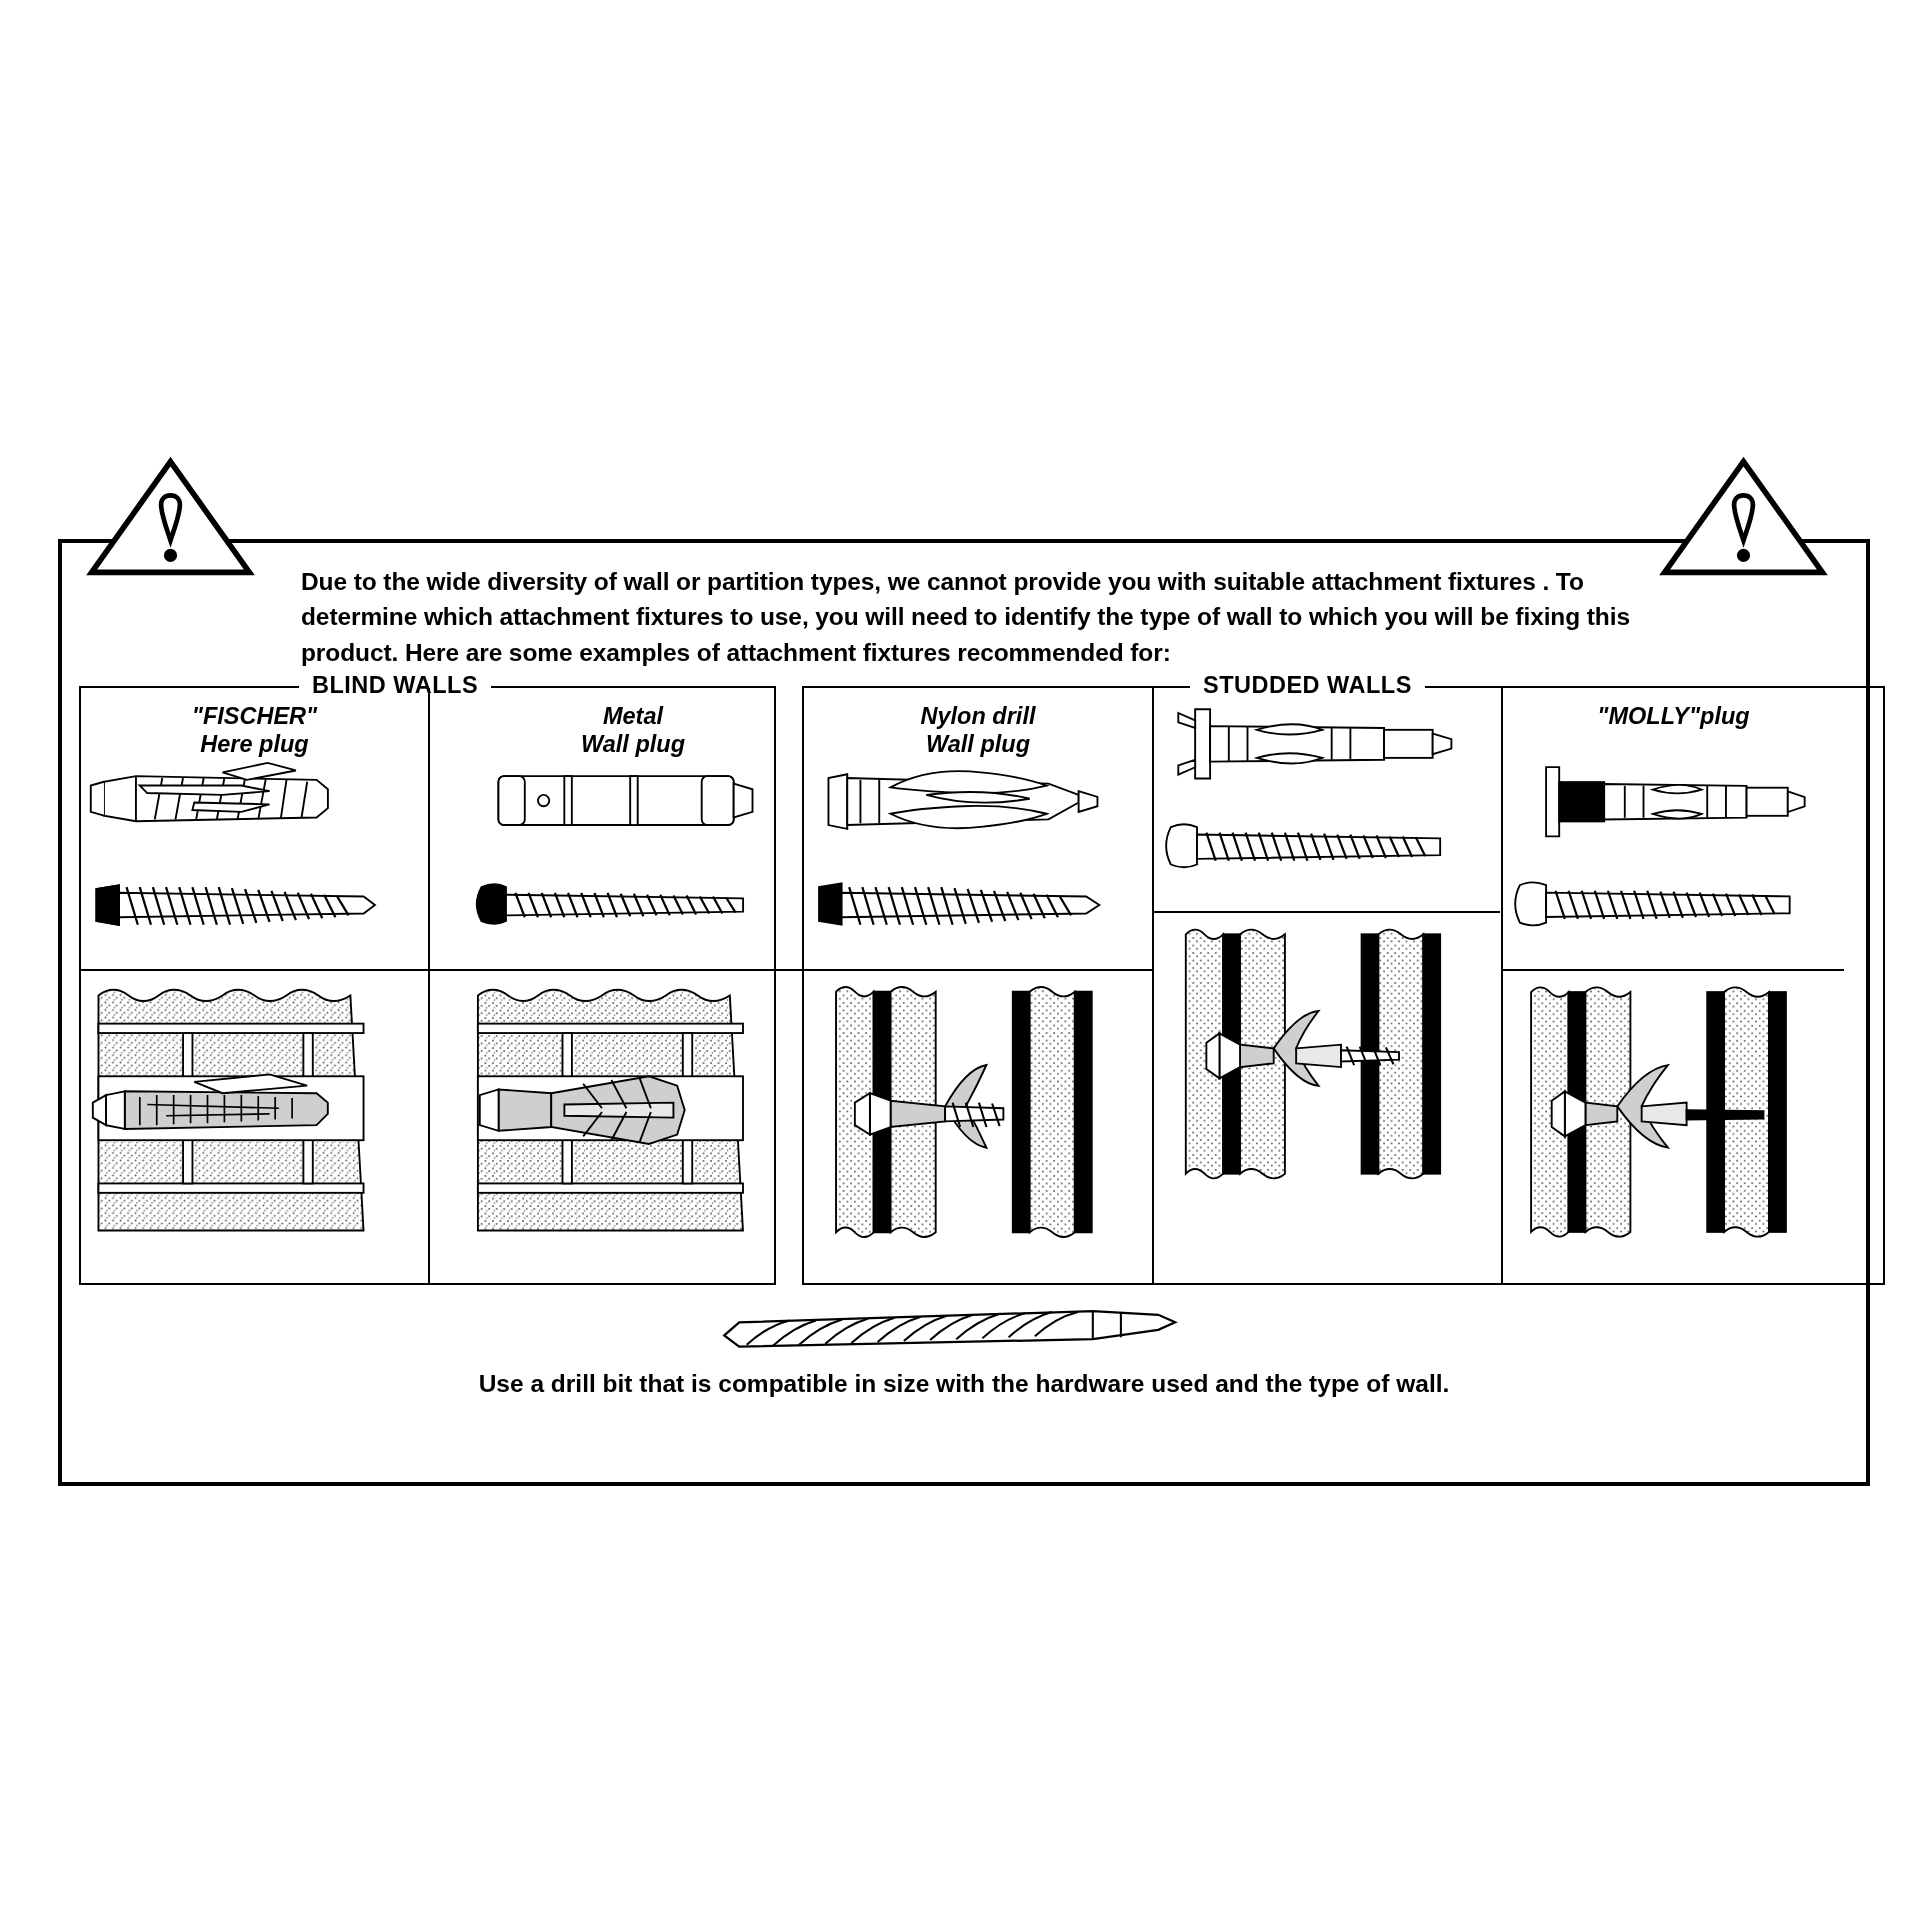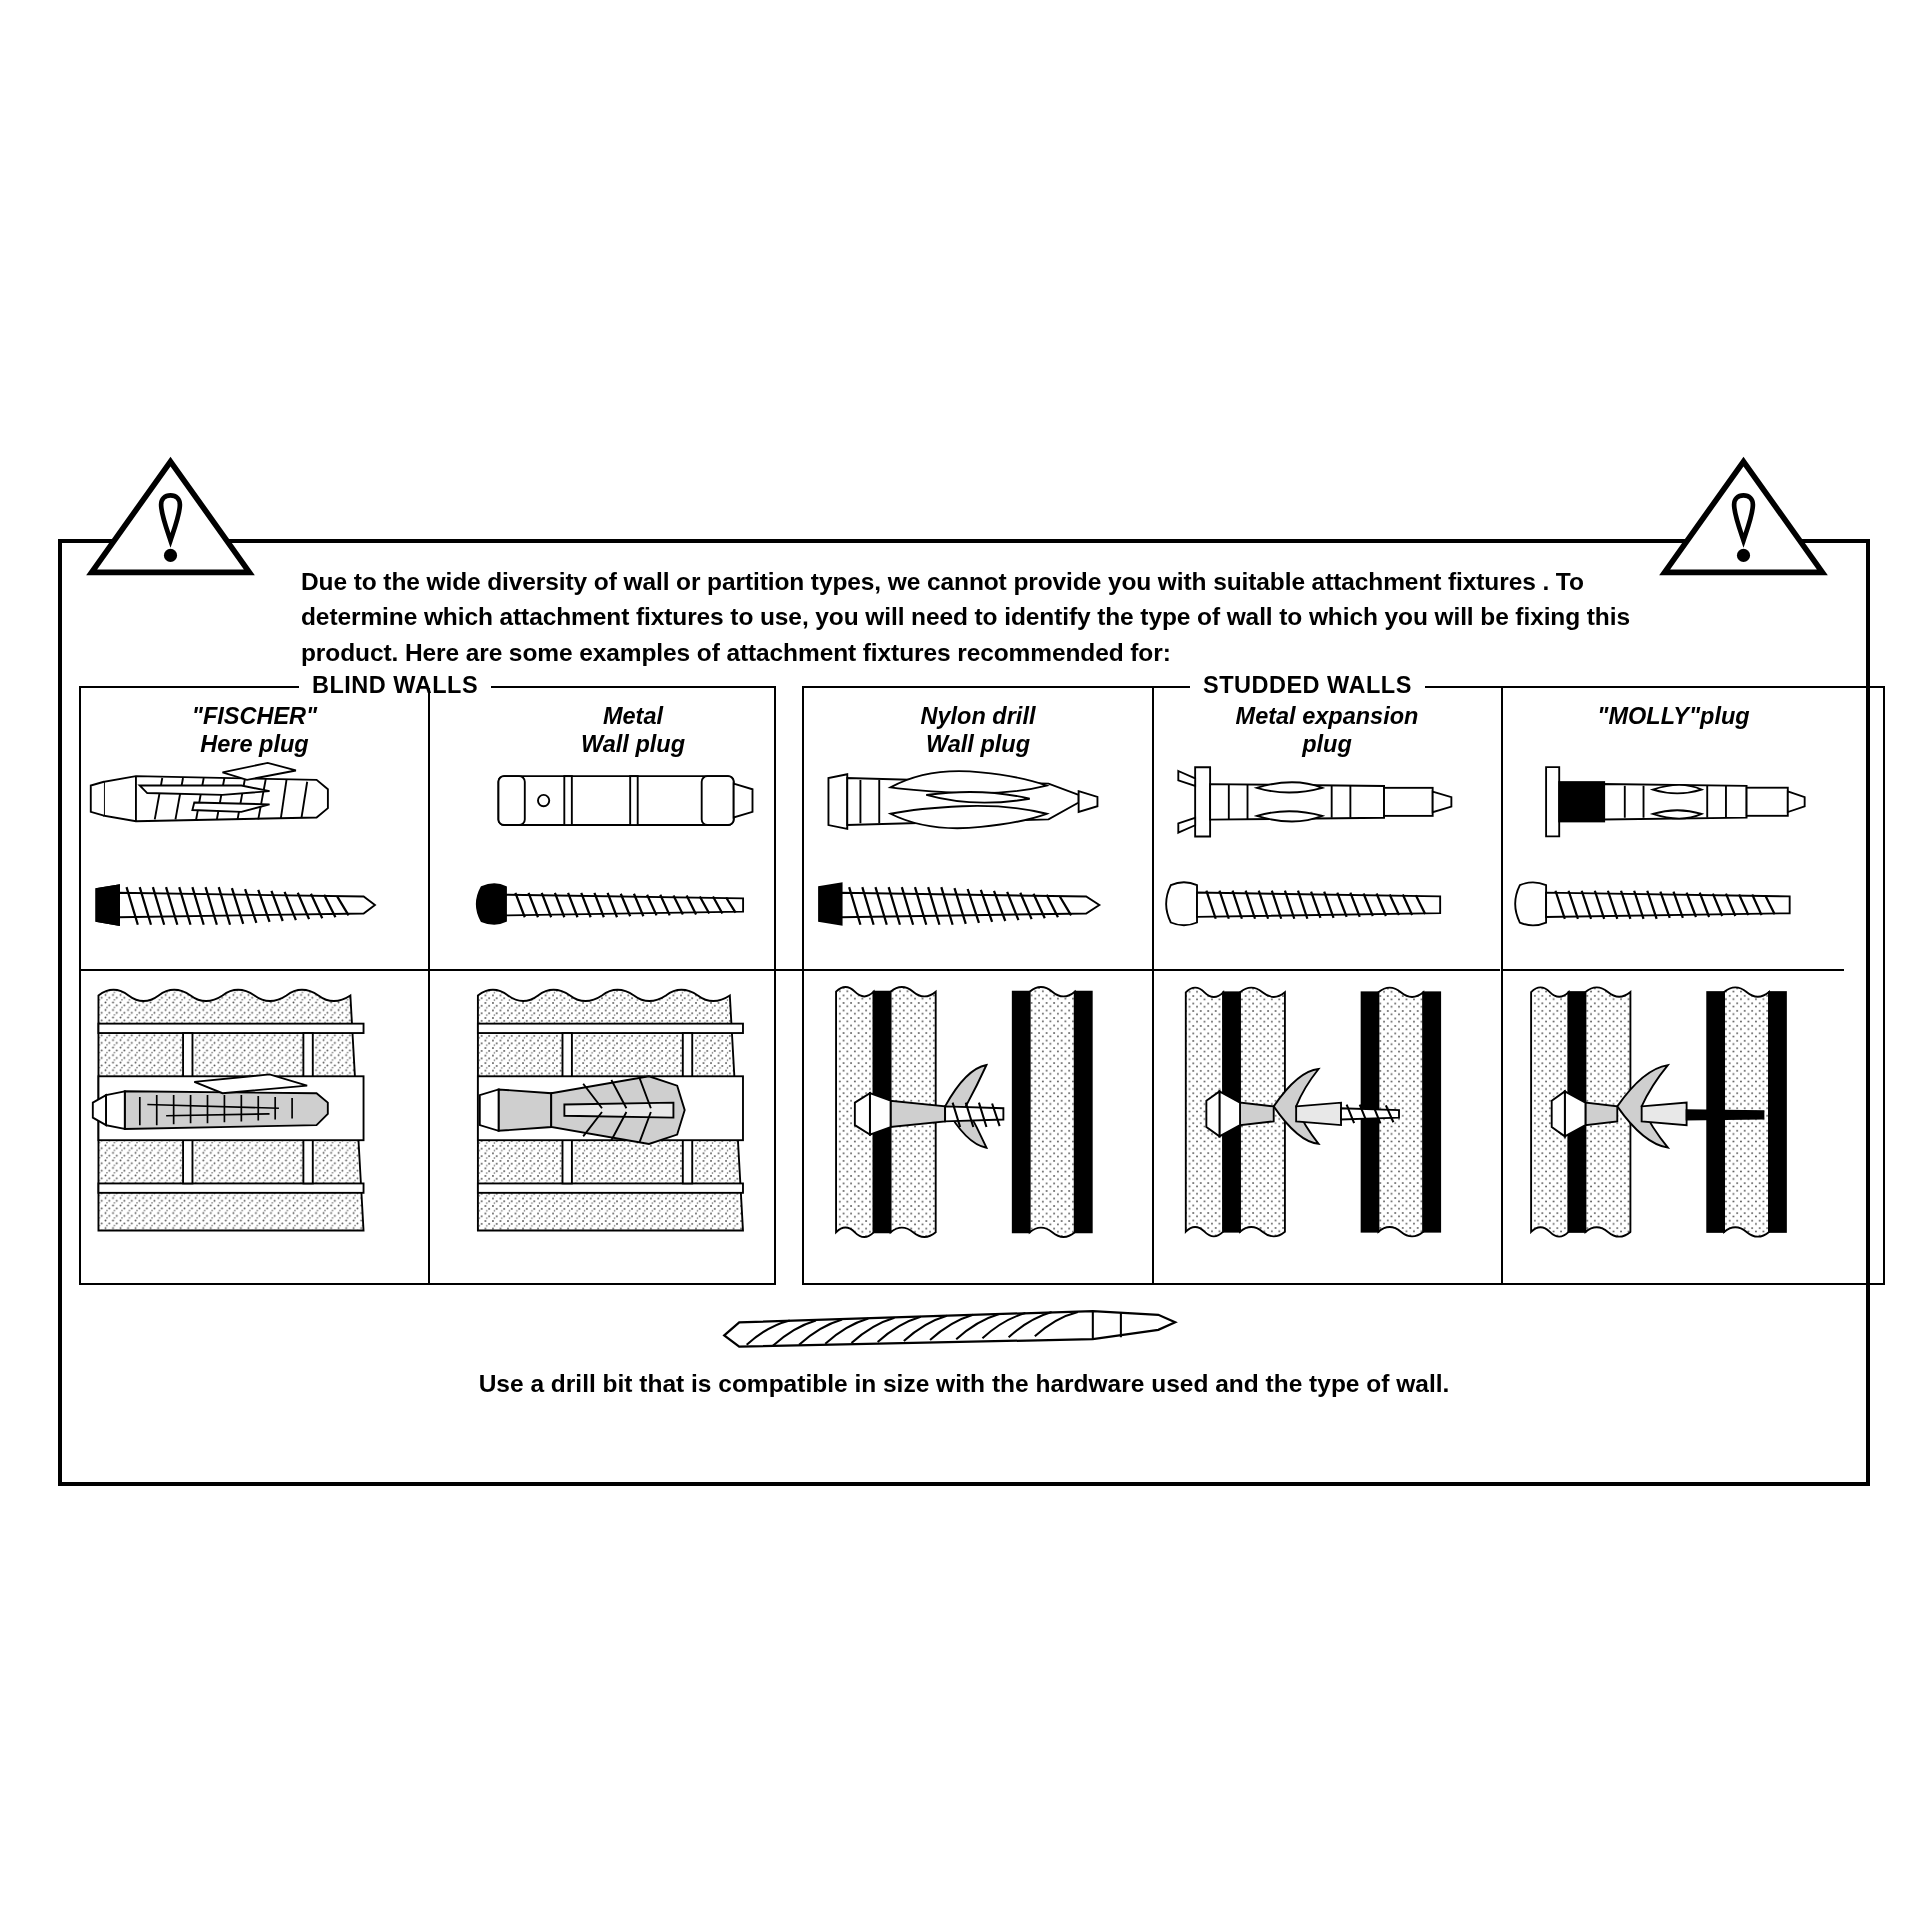--- a/index.html
+++ b/index.html
@@ -371,24 +371,20 @@
             <path d="M150 144 L150 160 L212 158 L212 146 Z"></path>
           </g>
           <g stroke="#000" stroke-width="2.2" fill="none">
             <path d="M158 140 L166 166 M172 140 L180 166 M186 140 L194 166 M200 141 L208 165"></path>
           </g>
         </svg>
       </div>
     </div>
 
     <div class="col" style="left:348px; width:348px;">
-      <div class="col-head">
-        <div>Metal expansion</div>
-        <div>plug</div>
-      </div>
       <div class="part-area">
         <svg class="svgfill" viewBox="0 0 370 237" preserveAspectRatio="xMidYMid meet" aria-hidden="true">
           <g stroke="#000" stroke-width="2" fill="#fff">
             <path d="M44 22 L44 96 L60 96 L60 22 Z"></path>
             <path d="M26 26 L44 34 L44 42 L26 36 Z"></path>
             <path d="M26 92 L44 84 L44 76 L26 82 Z"></path>
             <path d="M60 40 L60 78 L246 76 L246 42 Z"></path>
             <path d="M80 40 L80 78 M100 40 L100 78 M190 42 L190 76 M210 42 L210 76"></path>
             <path d="M110 44 q40 -12 70 0 q-36 10 -70 0 Z"></path>
             <path d="M110 74 q40 12 70 0 q-36 -10 -70 0 Z"></path>

